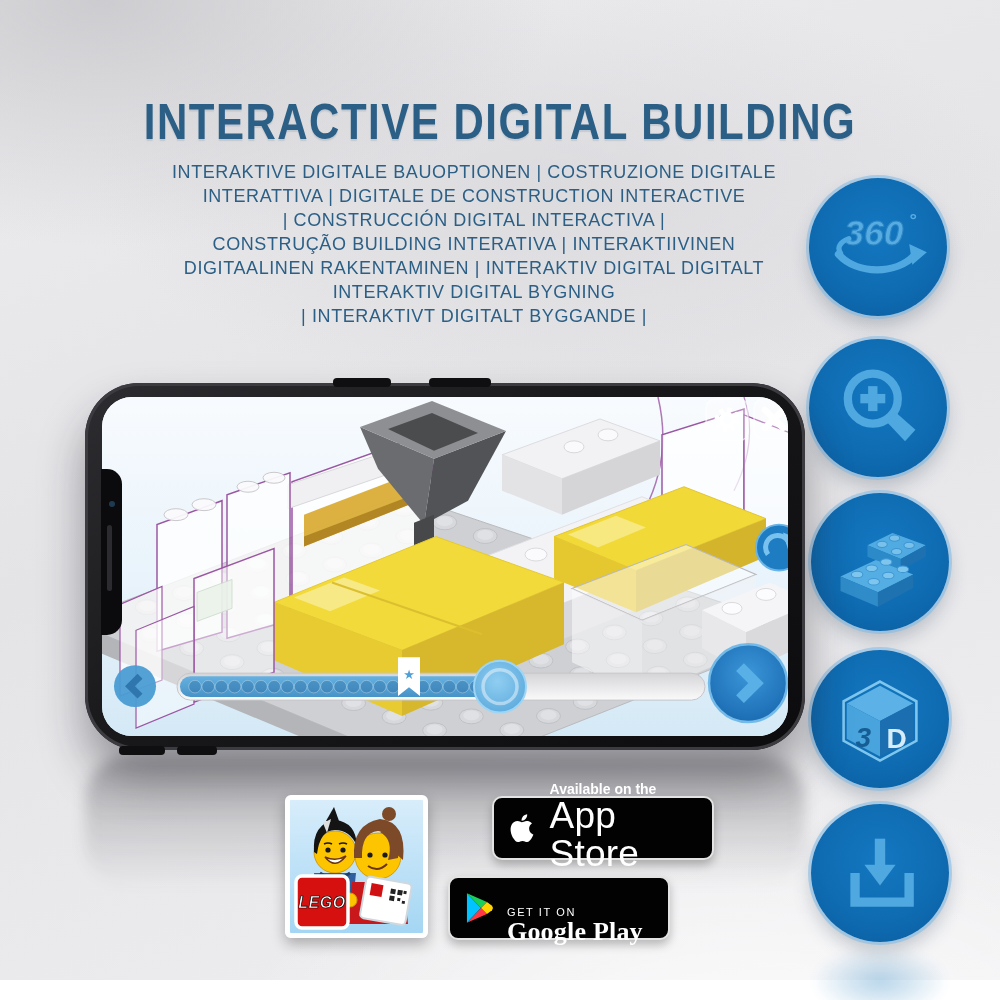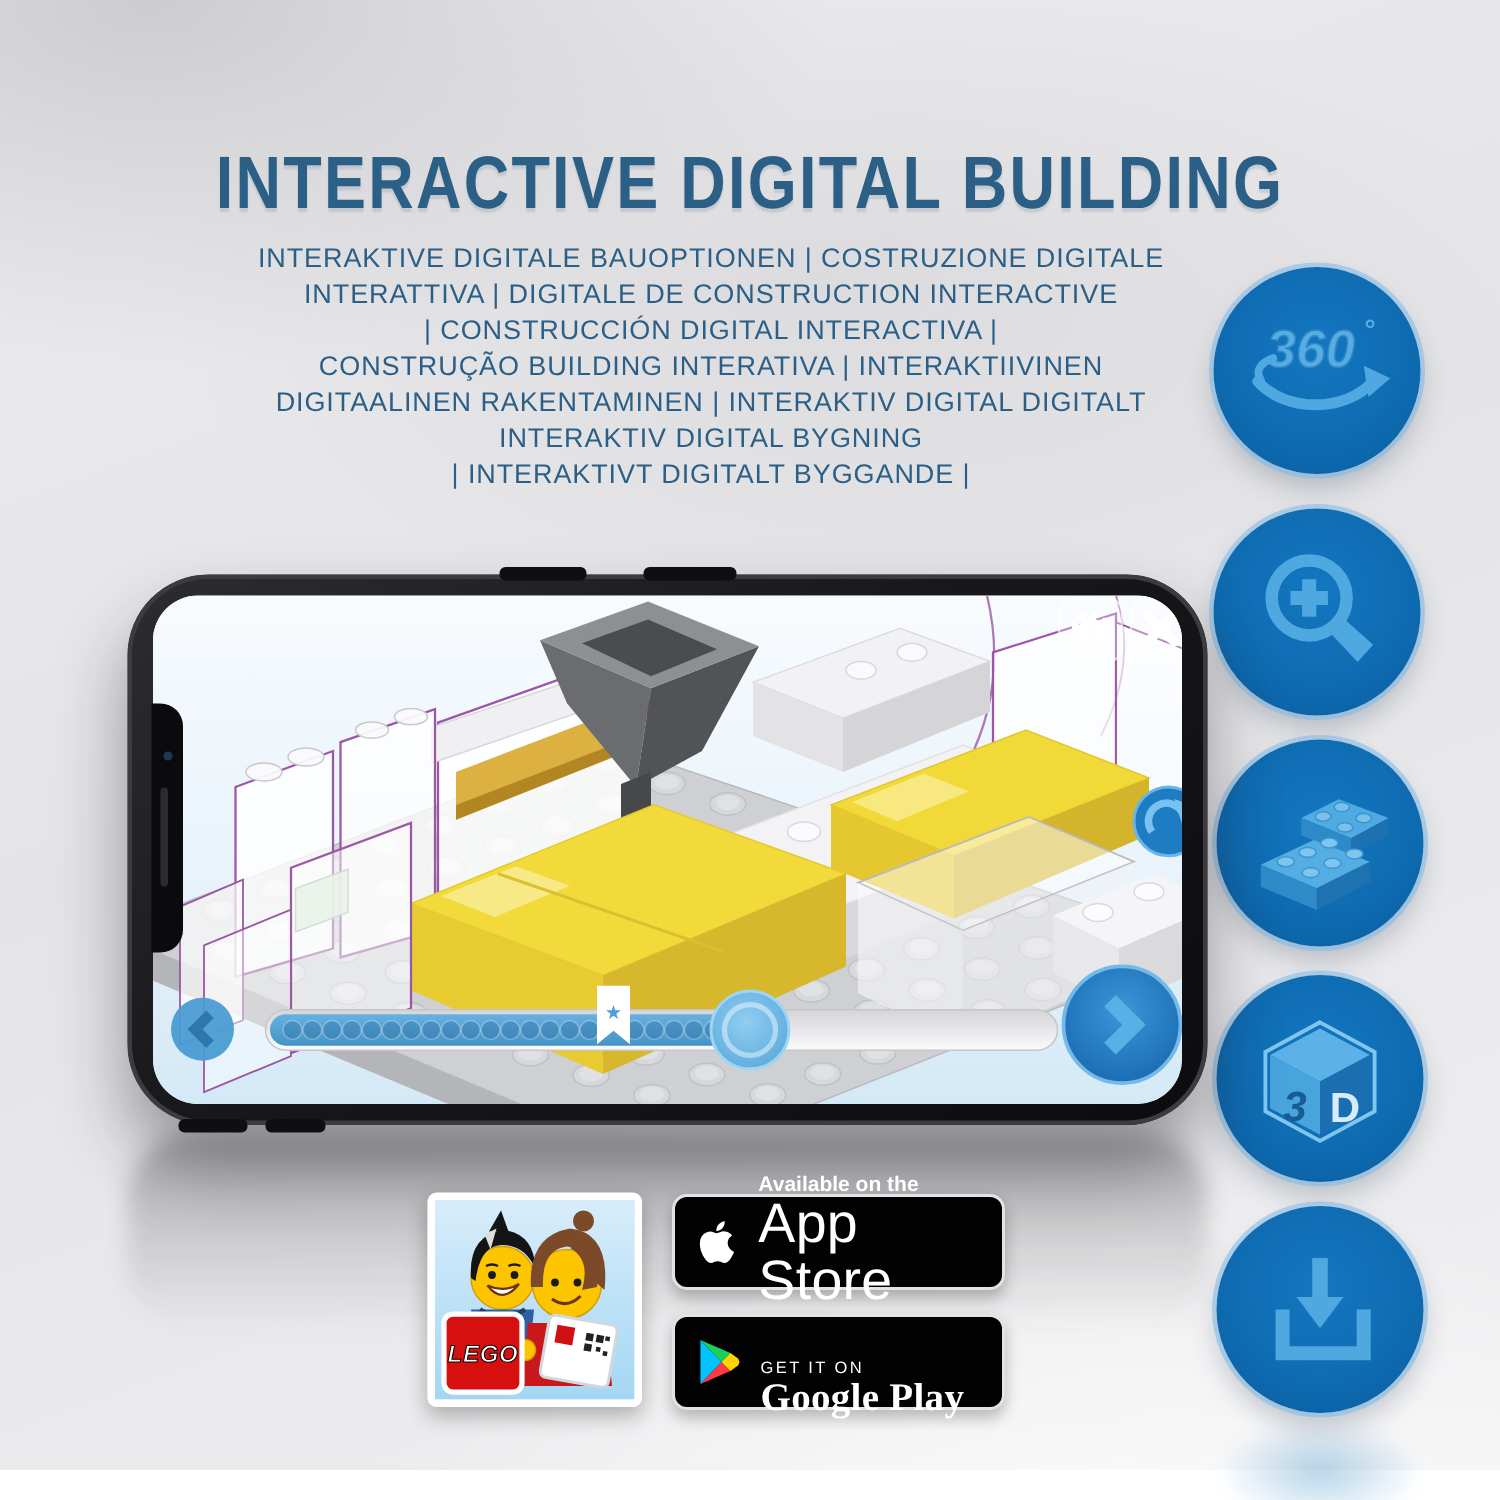--- a/index.html
+++ b/index.html
@@ -37,21 +37,21 @@
   .pbtn.b1{left:34px;bottom:-5px;width:46px;} .pbtn.b2{left:92px;bottom:-5px;width:40px;}
   .pbtn.t1{left:248px;top:-5px;width:58px;} .pbtn.t2{left:344px;top:-5px;width:62px;}
   .phone-reflect{position:absolute;left:85px;top:756px;width:720px;height:132px;border-radius:44px;
     background:linear-gradient(to bottom, rgba(38,38,44,.30), rgba(38,38,44,0));filter:blur(7px);z-index:1;}
   .sl-dot{fill:rgba(38,102,158,.35);stroke:rgba(255,255,255,.30);stroke-width:1;}
   
   .app-icon{position:absolute;left:285px;top:795px;width:143px;height:143px;border-radius:6px;border:5px solid #fff;
     box-sizing:border-box;background:linear-gradient(#d8edfb,#a4d6f3);box-shadow:0 6px 14px rgba(0,0,0,.28);overflow:hidden;z-index:6;}
   .badge{position:absolute;left:448px;width:222px;height:64px;border-radius:10px;background:#020202;border:2px solid #e3e3e3;
     box-sizing:border-box;display:flex;align-items:center;padding:0 12px;gap:11px;box-shadow:0 5px 10px rgba(0,0,0,.25);z-index:6;}
-  #badge-apple{top:796px;} #badge-google{top:876px;}
+  #badge-apple{top:796px;margin-left:44px;} #badge-google{top:876px;}
   .badge .txt{display:flex;flex-direction:column;justify-content:center;color:#fff;line-height:1.05;}
   .tag-apple{font-size:14px;font-weight:700;}
   .name-apple{font-size:37px;font-weight:400;letter-spacing:.2px;}
   .tag-google{font-size:11px;font-weight:400;letter-spacing:1.6px;margin-top:36px;}
   .name-google{font-size:26px;font-weight:700;letter-spacing:.2px;font-family:Liberation Serif, serif;}
 </style>
 </head>
 <body>
 
 <div class="page">

